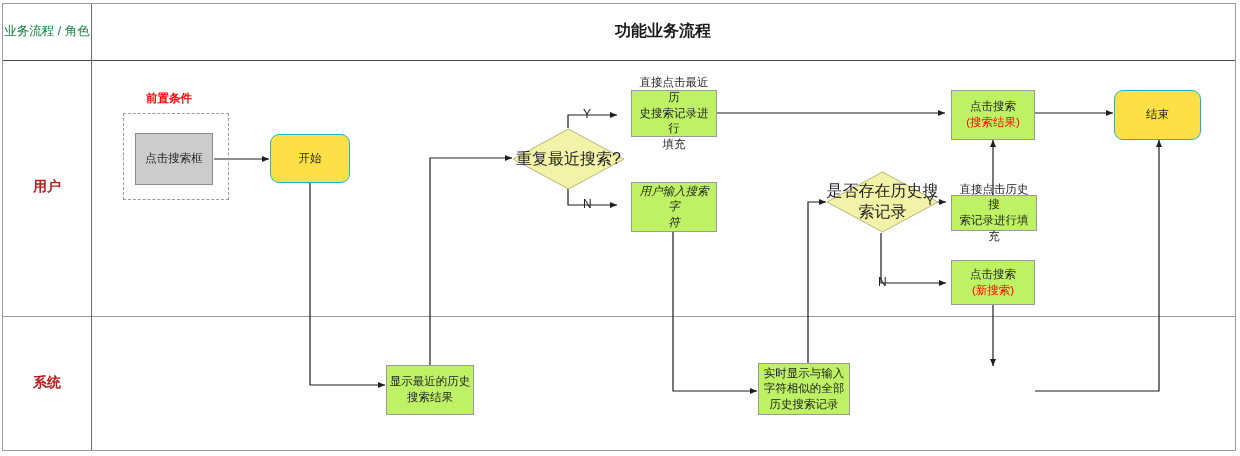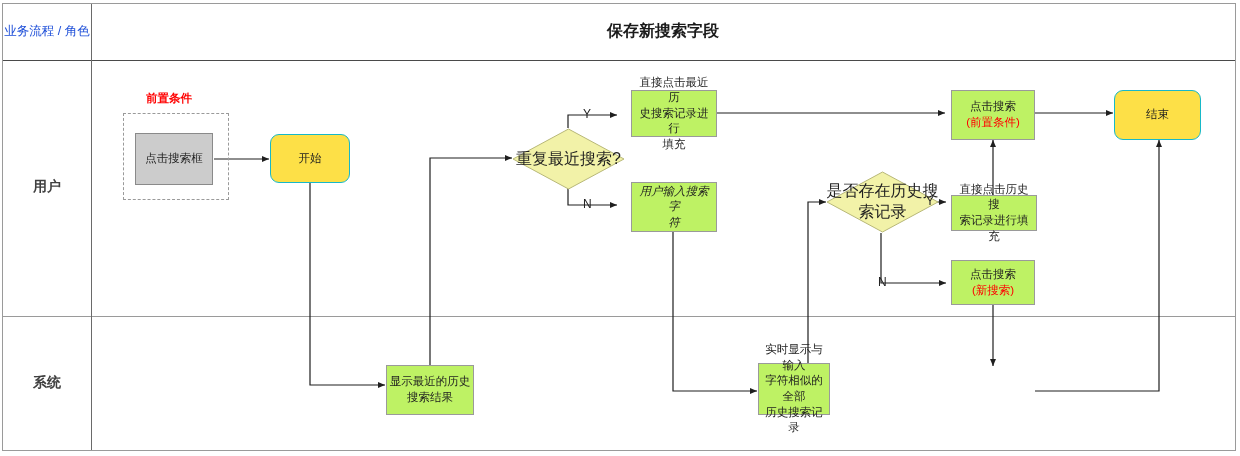--- a/index.html
+++ b/index.html
@@ -42,31 +42,31 @@
     border-left: 1px solid #9a9a9a;
   }
   .vline.strong { border-left: 1.5px solid #6a6a6a; }
 
   .lane-label {
     position: absolute;
     display: flex;
     align-items: center;
     justify-content: center;
     text-align: center;
-    color: #404040;
+    color: #b91c1c;
     font-weight: bold;
     line-height: 1.45;
   }
   .corner-label {
     position: absolute;
     display: flex;
     align-items: center;
     justify-content: center;
     text-align: center;
-    color: #1d4ed8;
+    color: #15803d;
     font-size: 12.5px;
     line-height: 1.5;
   }
   .diagram-title {
     position: absolute;
     display: flex;
     align-items: center;
     justify-content: center;
     font-size: 16px;
     font-weight: bold;
@@ -161,21 +161,21 @@
   <div class="lane-table">
     <div class="hline strong" style="top:56px;width:1232px;"></div>
     <div class="hline" style="top:312px;width:1232px;"></div>
     <div class="vline strong" style="left:88px;height:446px;"></div>
   </div>
 
   <div class="corner-label" style="left:4px;top:5px;width:86px;height:52px;">业务流程
 /
 角色</div>
 
-  <div class="diagram-title" style="left:92px;top:5px;width:1142px;height:52px;">保存新搜索字段</div>
+  <div class="diagram-title" style="left:92px;top:5px;width:1142px;height:52px;">功能业务流程</div>
 
   <div class="lane-label" style="left:4px;top:60px;width:86px;height:252px;font-size:14px;">用户</div>
 
   <div class="lane-label" style="left:4px;top:314px;width:86px;height:136px;font-size:14px;">系统</div>
 
   <svg id="wires" viewBox="0 0 1240 456">
     <defs>
       <marker id="ah" markerWidth="8" markerHeight="8" refX="7" refY="3" orient="auto" markerUnits="userSpaceOnUse">
         <path d="M0,0 L7,3 L0,6 z" fill="#1f1f1f"></path>
       </marker>
@@ -229,39 +229,39 @@
     <div class="diamond-text">重复最近搜索?</div>
   </div>
 
   <div class="node rect" style="left:631px;top:90px;width:86px;height:47px;">直接点击最近历
 史搜索记录进行
 填充</div>
 
   <div class="node rect" style="left:631px;top:182px;width:86px;height:50px;font-style:italic;">用户输入搜索字
 符</div>
 
-  <div class="node rect" style="left:758px;top:363px;width:72px;height:52px;">实时显示与输入
+  <div class="node rect" style="left:758px;top:363px;width:92px;height:52px;">实时显示与输入
 字符相似的全部
 历史搜索记录</div>
 
   <div class="diamond-wrap" style="left:826px;top:171px;width:113px;height:62px;">
     <svg width="113" height="62" viewBox="0 0 113 62">
       <polygon points="56.5,1 112,31 56.5,61 1,31" fill="#f2f2a8" stroke="#b8b878" stroke-width="1"></polygon>
     </svg>
     <div class="diamond-text">是否存在历史搜
 索记录</div>
   </div>
 
   <div class="node rect" style="left:951px;top:195px;width:86px;height:36px;">直接点击历史搜
 索记录进行填充</div>
 
   <div class="node rect" style="left:951px;top:90px;width:84px;height:50px;">
     <span>
       <span>点击搜索</span>
-      <span class="sub">(前置条件)</span>
+      <span class="sub">(搜索结果)</span>
     </span>
   </div>
 
   <div class="node rect" style="left:951px;top:260px;width:84px;height:45px;">
     <span>
       <span>点击搜索</span>
       <span class="sub">(新搜索)</span>
     </span>
   </div>
 

